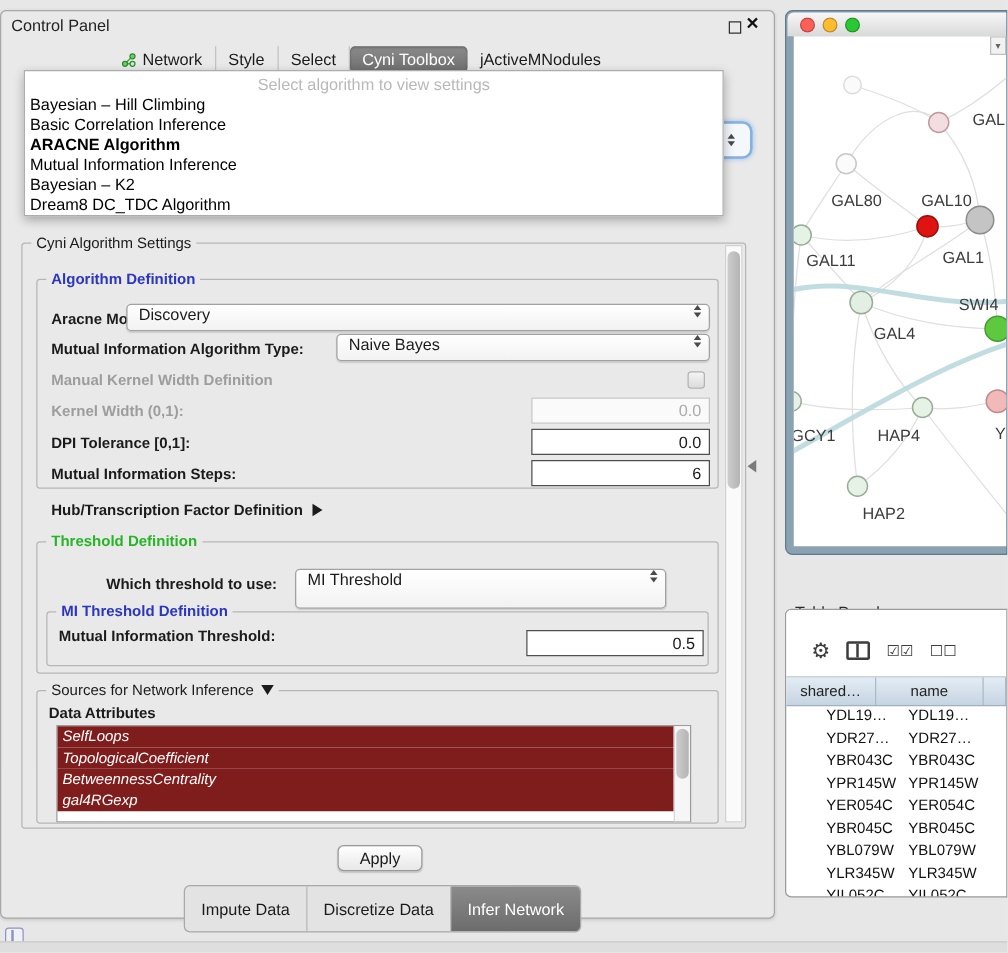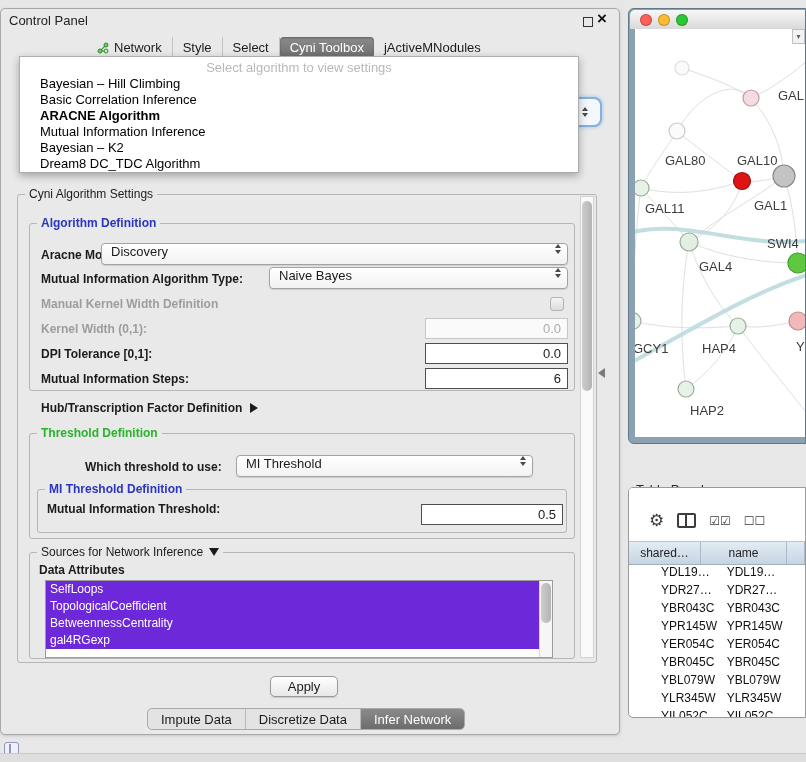--- a/index.html
+++ b/index.html
@@ -21,21 +21,21 @@
     color:#1b1b1b; border-right:1px solid #c3c3c3; height:21px; }
   .tab:last-child { border-right:none; }
   .tab.selected { background:linear-gradient(#8b8b8b,#6e6e6e); color:#fff; border-radius:4px;
     border-right:none; box-shadow:inset 0 1px 2px rgba(0,0,0,.3);justify-content:flex-end; }
 
   
   #algo-popup { position:absolute; left:18px; top:47px; width:560px; height:117px;
     background:#fff; border:1px solid #adadad; box-shadow:0 3px 8px rgba(0,0,0,.3);
     z-index:10; padding-top:2px; }
   #algo-popup .ph { height:17px; line-height:17px; text-align:center; color:#b9b9b9; font-size:13px; }
-  #algo-popup .opt { height:16px; line-height:16px; padding-left:20px; font-size:13px; color:#000; }
+  #algo-popup .opt { height:16px; line-height:16px; padding-left:4px; font-size:13px; color:#000; }
   #algo-popup .opt.hl { font-weight:bold; }
 
   
   #combo-fragment { position:absolute; left:563px; top:88px; width:38px; height:30px;
     background:#f4f8fc; border:2px solid #85b0e2; border-radius:8px;
     box-shadow:0 0 4px #9cc0ea; z-index:2; display:flex; align-items:center;
     justify-content:flex-end; padding-right:6px; }
 
   
   .groupbox { position:absolute; border:1px solid #b6b6b6; border-radius:3px; }
@@ -69,29 +69,29 @@
   .tri-down { display:inline-block; width:0; height:0; border-left:5.5px solid transparent;
     border-right:5.5px solid transparent; border-top:8px solid #1b1b1b; margin-left:6px; }
 
   .vscroll { position:absolute; background:#fafafa; border:1px solid #d2d2d2; }
   .vthumb { position:absolute; left:1px; right:1px; background:linear-gradient(90deg,#cdcdcd,#b4b4b4);
     border-radius:7px; }
 
   #attr-list { position:absolute; left:44px; top:571px; width:508px; height:78px;
     background:#fff; border:1px solid #9b9b9b; display:flex; }
   #attr-items { flex:1; }
-  .attr-item { height:17px; line-height:17px; background:#6d28d9; color:#fff;
-    padding-left:4px; font-size:12px; }
+  .attr-item { height:17px; line-height:17px; background:#7f1d1d; color:#fff;
+    padding-left:4px; font-size:12px;font-style:italic; }
   #attr-scroll { width:13px; position:relative; background:#f6f6f6; border-left:1px solid #d8d8d8; }
 
   .button { position:absolute; background:linear-gradient(#ffffff,#e7e7e7); border:1px solid #989898;
     border-radius:5px; font-size:13px; display:flex; align-items:center; justify-content:center;
     box-shadow:0 1px 1px rgba(0,0,0,.15); }
 
-  #bottom-tabs { position:absolute; left:146px; top:699px; height:22px; display:flex;
+  #bottom-tabs { position:absolute; left:146px; top:699px; height:38px; display:flex;
     background:#e3e3e3; border:1px solid #a9a9a9; border-radius:5px; overflow:hidden; }
   .segtab { padding:0 13px; font-size:13px; display:flex; align-items:center;
     border-right:1px solid #b9b9b9; color:#1b1b1b; }
   .segtab:last-child { border-right:none; }
   .segtab.selected { background:linear-gradient(#8b8b8b,#6c6c6c); color:#fff; }
 
   #splitter-arrow { position:absolute; left:598px; top:368px; width:0; height:0;
     border-top:5px solid transparent; border-bottom:5px solid transparent;
     border-right:7px solid #7b7b7b; }
 
@@ -230,21 +230,21 @@
 
   <div class="lbl" style="left:40px; top:392px; display:flex; align-items:center;">
     <span>Hub/Transcription Factor Definition</span>
     <span class="tri-right"></span>
   </div>
 
   <div class="groupbox" style="left:28px; top:424px; width:546px; height:106px;"></div>
   <div class="legend green" style="left:36px; top:417px;">Threshold Definition</div>
 
   <div class="lbl" style="left:84px; top:451px;">Which threshold to use:</div>
-  <div class="combo" style="left:235px; top:446px; width:297px; height:22px;gap:24px;">
+  <div class="combo" style="left:235px; top:446px; width:297px; height:32px;gap:24px;">
     <span>MI Threshold</span>
     <span class="combo-arrows">
         <i class="up"></i>
         <i class="dn"></i>
       </span>
   </div>
 
   <div class="groupbox" style="left:36px; top:480px; width:530px; height:44px;"></div>
   <div class="legend blue" style="left:44px; top:473px;">MI Threshold Definition</div>
 

